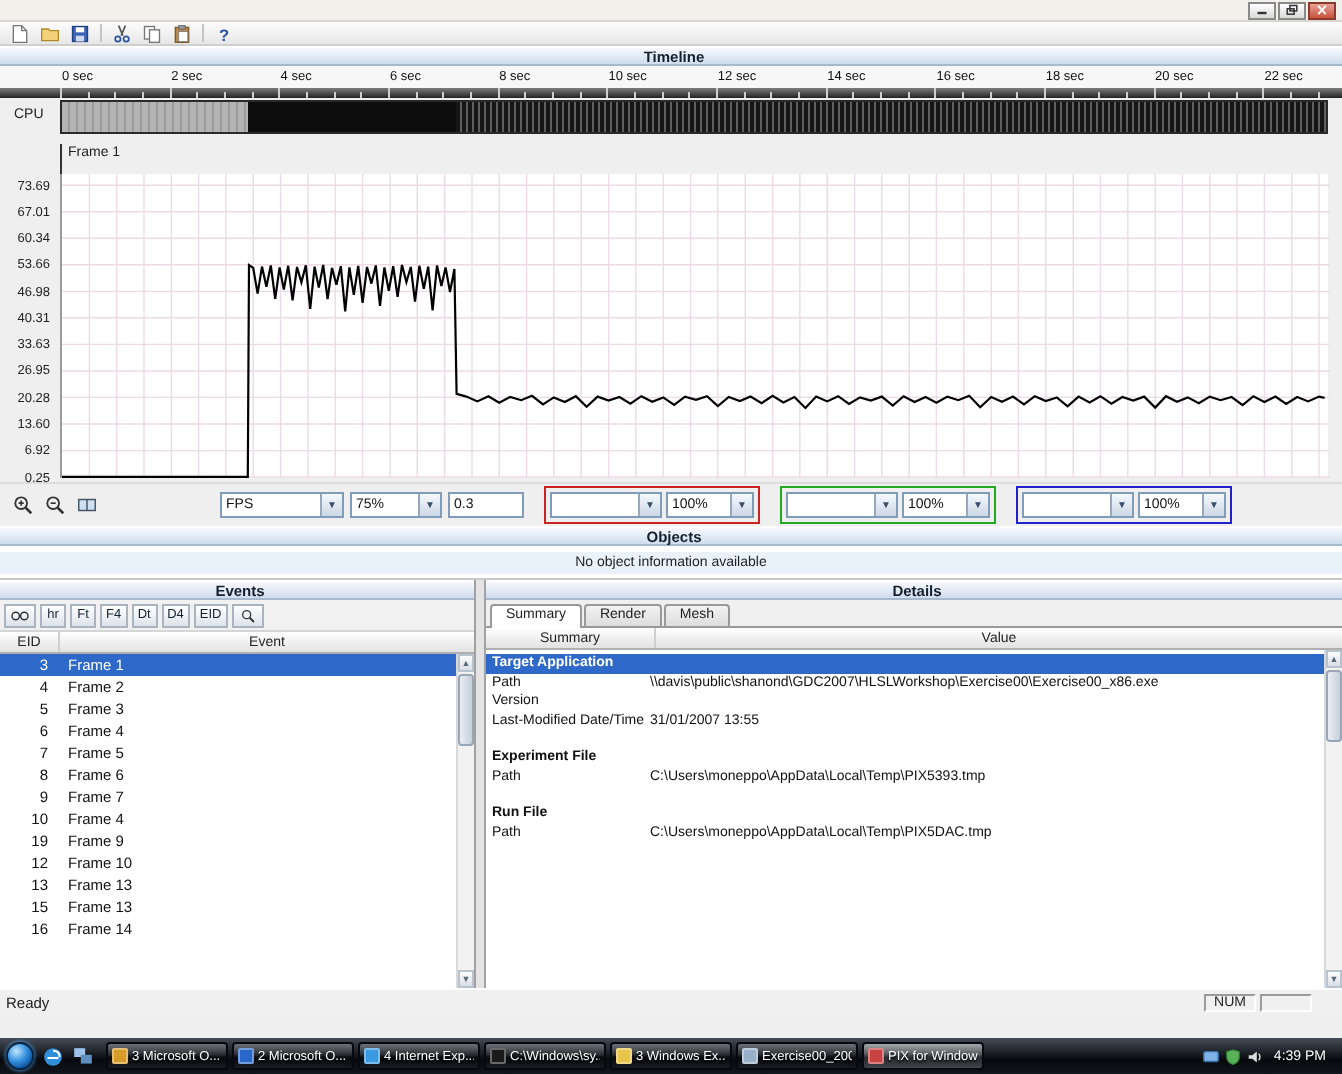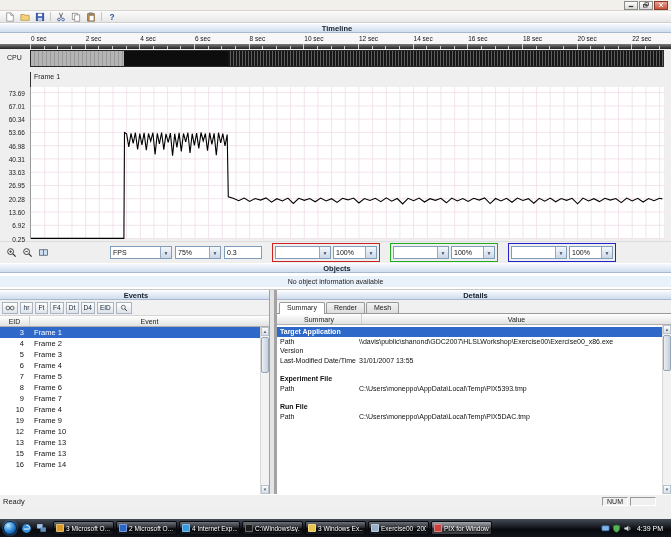--- a/index.html
+++ b/index.html
@@ -66,23 +66,23 @@
   .combo-arrow{width:11px;height:11px;background:linear-gradient(#f4f8fc,#cdd8e6);border-left:1px solid #96a8bd;color:#39506b;font-size:5px;display:flex;align-items:center;justify-content:center;flex:none;}
   .textbox{height:13px;background:#fff;border:1px solid #7f9db9;font-size:7px;padding-left:2px;line-height:11px;color:#111;}
   .cgroup{display:flex;gap:2px;border:1px solid;padding:2px;margin-left:7px;background:#efefef;}
 
   
   .objects-body{height:17px;background:#fff;display:flex;align-items:center;flex:none;border-bottom:1px solid #c8c8c8;}
   .objects-msg{width:100%;text-align:center;font-size:7px;color:#222;background:#e9f1fb;padding:2px 0;}
 
   
   .bottom{height:204px;display:flex;background:#e4e4e4;flex:none;overflow:hidden;}
-  .events-panel{width:270px;display:flex;flex-direction:column;border-right:1px solid #a0a0a0;background:#fde047;flex:none;}
+  .events-panel{width:238px;display:flex;flex-direction:column;border-right:1px solid #a0a0a0;background:#fde047;flex:none;}
   .splitter{width:4px;background:#e4e4e4;flex:none;}
-  .details-panel{flex:1;display:flex;flex-direction:column;background:#fff;border-left:3px solid #a3a3a3;overflow:hidden;}
+  .details-panel{flex:1;display:flex;flex-direction:column;background:#fff;border-left:1px solid #a3a3a3;overflow:hidden;}
 
   .ev-toolbar{height:16px;background:#f1f1f1;border-bottom:1px solid #d5d5d5;display:flex;align-items:center;gap:2px;padding:0 2px;flex:none;}
   .ev-btn{height:12px;min-width:13px;border:1px solid #aab4c0;background:linear-gradient(#fff,#dde3ea);font-size:6.5px;padding:0 2px;color:#123;display:flex;align-items:center;justify-content:center;}
   .ev-btn svg{width:10px;height:8px;}
   .ev-thead{height:11px;display:flex;background:linear-gradient(#fff,#e2e2e2);border-bottom:1px solid #b0b0b0;font-size:7px;color:#222;flex:none;}
   .ev-th-eid{width:30px;text-align:center;border-right:1px solid #cfcfcf;line-height:11px;}
   .ev-th-event{flex:1;text-align:center;line-height:11px;}
   .ev-rows{flex:1;position:relative;overflow:hidden;background:#fff;}
   .ev-rows-inner{position:absolute;left:0;top:0;right:9px;bottom:0;overflow:hidden;}
   .ev-row{height:11px;display:flex;align-items:center;font-size:7.5px;color:#111;}

